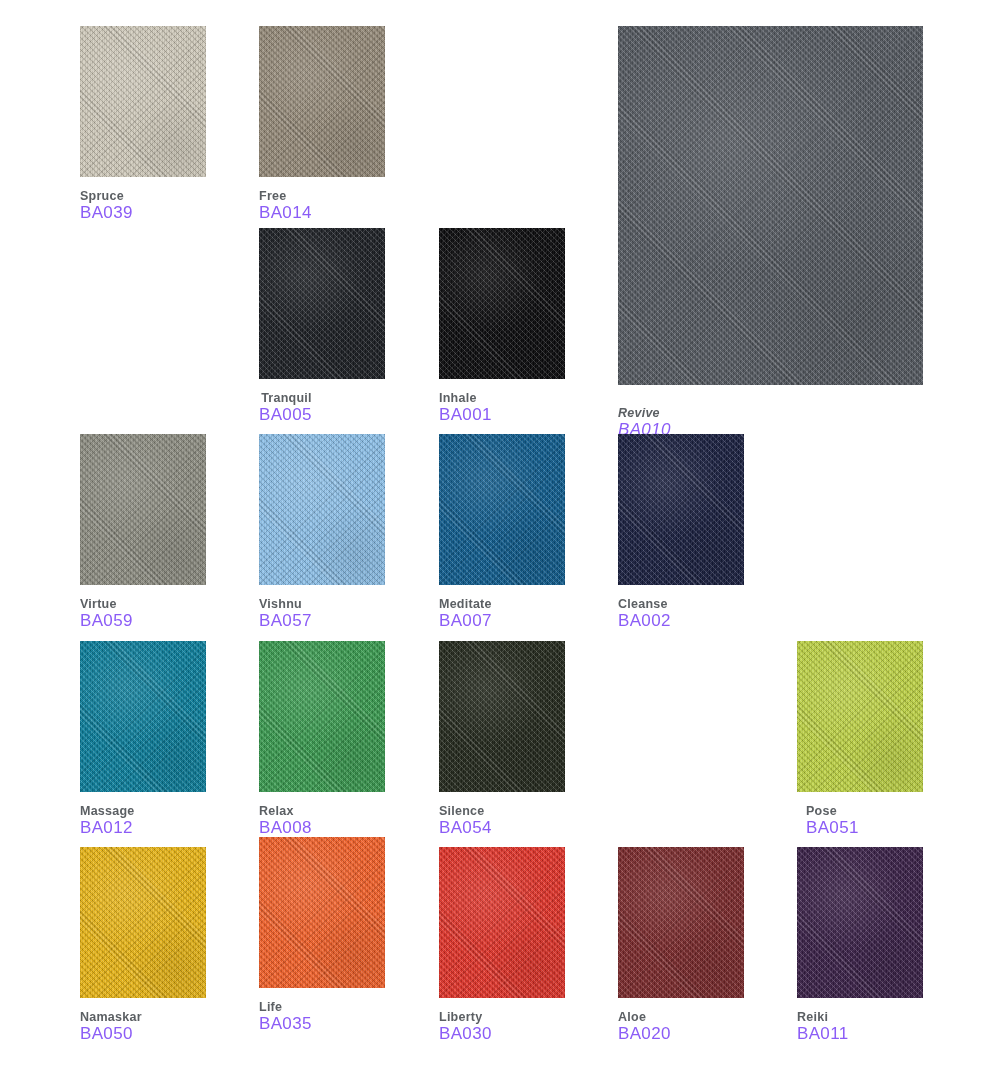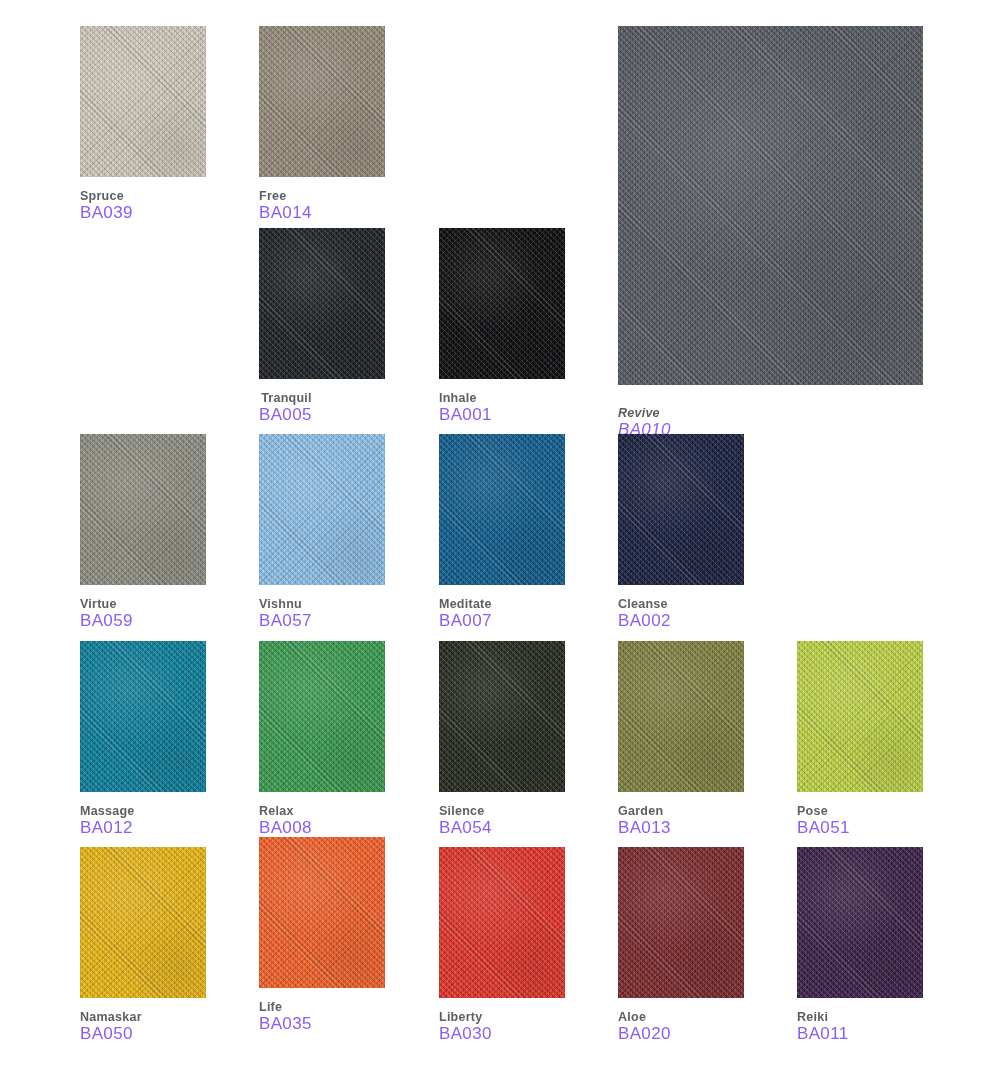--- a/index.html
+++ b/index.html
@@ -221,36 +221,26 @@
     <div class="swatch-cell" style="left: 439px; top: 641px; width: 126px; height: 196px;">
       <div class="chip" title="Silence" style="width: 126px; height: 151px; background-color: rgb(36, 41, 29);">
         <div class="weave"></div>
         <div class="sheen"></div>
       </div>
       <div class="caption" style="top: 162px;">
         <span class="name">Silence</span>
         <span class="code">BA054</span>
       </div>
     </div>
-    <div class="swatch-cell" style="left: 618px; top: 641px; width: 126px; height: 196px;">
-      <div class="chip" title="Garden" style="width: 126px; height: 151px; background-color: rgb(126, 128, 64);">
-        <div class="weave"></div>
-        <div class="sheen"></div>
-      </div>
-      <div class="caption" style="top: 162px;">
-        <span class="name">Garden</span>
-        <span class="code">BA013</span>
-      </div>
-    </div>
     <div class="swatch-cell" style="left: 797px; top: 641px; width: 126px; height: 196px;">
       <div class="chip" title="Pose" style="width: 126px; height: 151px; background-color: rgb(189, 210, 70);">
         <div class="weave"></div>
         <div class="sheen"></div>
       </div>
-      <div class="caption" style="top: 162px;">
+      <div class="caption" style="top: 162px; margin-left: 9px;">
         <span class="name">Pose</span>
         <span class="code">BA051</span>
       </div>
     </div>
     <div class="swatch-cell" style="left: 80px; top: 847px; width: 126px; height: 196px;">
       <div class="chip" title="Namaskar" style="width: 126px; height: 151px; background-color: rgb(232, 181, 23);">
         <div class="weave"></div>
         <div class="sheen"></div>
       </div>
       <div class="caption" style="top: 162px;">

